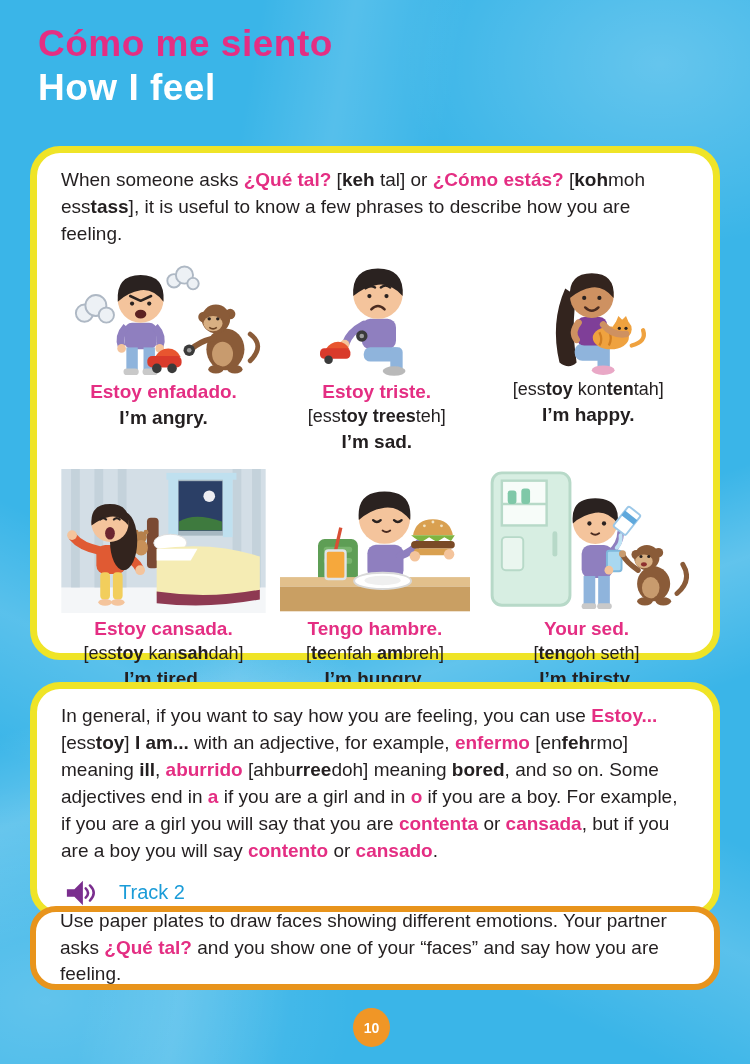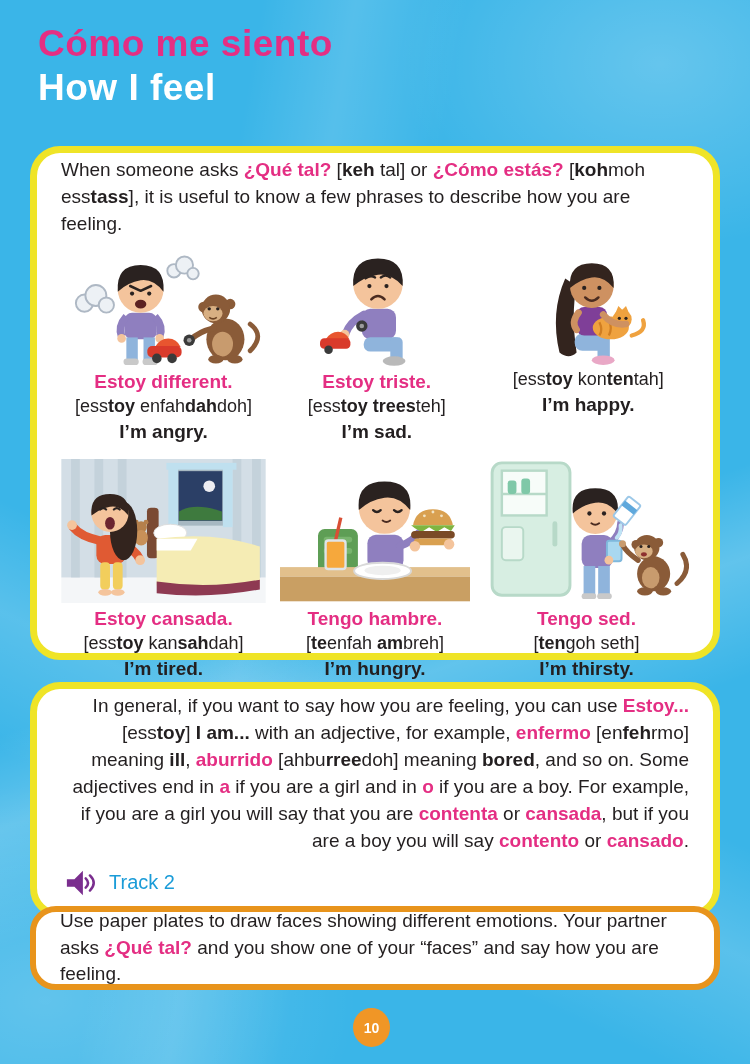--- a/index.html
+++ b/index.html
@@ -28,43 +28,43 @@
       radial-gradient(ellipse 520px 360px at 6% 94%, rgba(255,255,255,.20), rgba(255,255,255,0) 60%),
       var(--blue-bg);
   }
   .header{position:absolute;left:38px;top:22px;line-height:1.18;}
   .title-es{font-size:37px;font-weight:bold;color:var(--pink);letter-spacing:.5px;}
   .title-en{font-size:37px;font-weight:bold;color:#ffffff;letter-spacing:.5px;}
 
   .box{
     position:absolute;left:30px;width:690px;background:#ffffff;
     border:7px solid var(--yellow);border-radius:30px;
-    padding:4px 24px;
+    padding:14px 24px;
   }
   .box.orange{border-color:var(--orange);border-width:6px;border-radius:26px;}
 
   .box-phrases{top:146px;height:514px;}
-  .box-grammar{top:682px;height:236px;text-align:right;}
+  .box-grammar{top:682px;height:236px;}
   .box-activity{top:906px;height:84px;display:flex;align-items:center;}
 
   .para{font-size:19px;line-height:1.42;color:var(--ink);}
   .s-pb{color:var(--pink);font-weight:bold;}
   .s-b{font-weight:bold;}
 
   .cards{display:grid;grid-template-columns:repeat(3,1fr);column-gap:10px;margin-top:6px;}
   .card{text-align:center;}
   .illo{display:flex;align-items:flex-end;justify-content:center;}
   .illo svg{display:block;}
   .row1 .illo{height:122px;}
   .row2 .illo{height:146px;margin-top:8px;}
   .phrase{font-size:19px;font-weight:bold;color:var(--pink);margin-top:5px;}
   .pron{font-size:18px;margin-top:3px;}
   .english{font-size:19px;font-weight:bold;margin-top:4px;}
 
-  .track-row{display:flex;align-items:center;gap:12px;margin-top:14px;margin-left:4px;}
+  .track-row{display:flex;align-items:center;gap:22px;margin-top:14px;margin-left:4px;}
   .track-label{font-size:20px;color:var(--track-blue);}
   .speaker{display:inline-flex;}
 
   .page-badge{
     position:absolute;left:353px;top:1008px;width:37px;height:39px;
     background:var(--badge-orange);border-radius:50%;
     display:flex;align-items:center;justify-content:center;
     color:#ffffff;font-weight:bold;font-size:14px;
   }
 </style>
@@ -124,22 +124,21 @@
               <circle cx="132" cy="99" r="2.4" fill="#9C9C9C"></circle>
             <ellipse cx="160" cy="119" rx="8" ry="4.5" fill="#8A5B38"></ellipse>
               <ellipse cx="180" cy="119" rx="8" ry="4.5" fill="#8A5B38"></ellipse>
             <path d="M96 106 q5 -9 14 -9 t13 9 z" fill="#E8552F"></path>
             <rect x="88" y="105" width="36" height="12" rx="5" fill="#D93A2B"></rect>
             <circle cx="98" cy="118" r="5" fill="#3A3A3A"></circle>
               <circle cx="114" cy="118" r="5" fill="#3A3A3A"></circle>
           </svg>
         </div>
         <figcaption>
-          <div class="phrase">Estoy different.</div>
-          <div class="pron"><span>[ess</span><span class="s-b">toy</span><span> enfah</span><span class="s-b">dah</span><span>doh]</span></div>
+          <div class="phrase">Estoy enfadado.</div>
           <div class="english">I’m angry.</div>
         </figcaption>
       </figure>
 
       <figure class="card">
         <div class="illo">
           <svg width="190" height="120" viewBox="0 0 200 126">
             <rect x="84" y="66" width="36" height="32" rx="9" fill="#8F7FBF"></rect>
             <path d="M86 72 q-15 8 -19 20" stroke="#8F7FBF" stroke-width="8" fill="none" stroke-linecap="round"></path>
             <circle cx="66" cy="93" r="5" fill="#F4C49C"></circle>
@@ -324,21 +323,21 @@
             <circle cx="161" cy="90" r="1.6" fill="#2A2220"></circle>
               <circle cx="169" cy="90" r="1.6" fill="#2A2220"></circle>
             <ellipse cx="164" cy="98" rx="3" ry="2.2" fill="#8E3030"></ellipse>
             <path d="M158 104 q-12 -8 -16 -16" stroke="#8A5B38" stroke-width="5.5" fill="none" stroke-linecap="round"></path>
             <circle cx="142" cy="87" r="3.6" fill="#C89B6E"></circle>
             <ellipse cx="165" cy="136" rx="8" ry="4.2" fill="#8A5B38"></ellipse>
               <ellipse cx="184" cy="136" rx="8" ry="4.2" fill="#8A5B38"></ellipse>
           </svg>
         </div>
         <figcaption>
-          <div class="phrase">Tengo sed.</div>
+          <div class="phrase">Your sed.</div>
           <div class="pron"><span>[</span><span class="s-b">ten</span><span>goh seth]</span></div>
           <div class="english">I’m thirsty.</div>
         </figcaption>
       </figure>
     </div>
   </section>
 
   <section class="box box-grammar">
     <p class="para"><span>In general, if you want to say how you are feeling, you can use </span><span class="s-pb">Estoy...</span><span> [ess</span><span class="s-b">toy</span><span>] </span><span class="s-b">I am...</span><span> with an adjective, for example, </span><span class="s-pb">enfermo</span><span> [en</span><span class="s-b">feh</span><span>rmo] meaning </span><span class="s-b">ill</span><span>, </span><span class="s-pb">aburrido</span><span> [ahbu</span><span class="s-b">rree</span><span>doh] meaning </span><span class="s-b">bored</span><span>, and so on. Some adjectives end in </span><span class="s-pb">a</span><span> if you are a girl and in </span><span class="s-pb">o</span><span> if you are a boy. For example, if you are a girl you will say that you are </span><span class="s-pb">contenta</span><span> or </span><span class="s-pb">cansada</span><span>, but if you are a boy you will say </span><span class="s-pb">contento</span><span> or </span><span class="s-pb">cansado</span><span>.</span></p>
     <div class="track-row">

